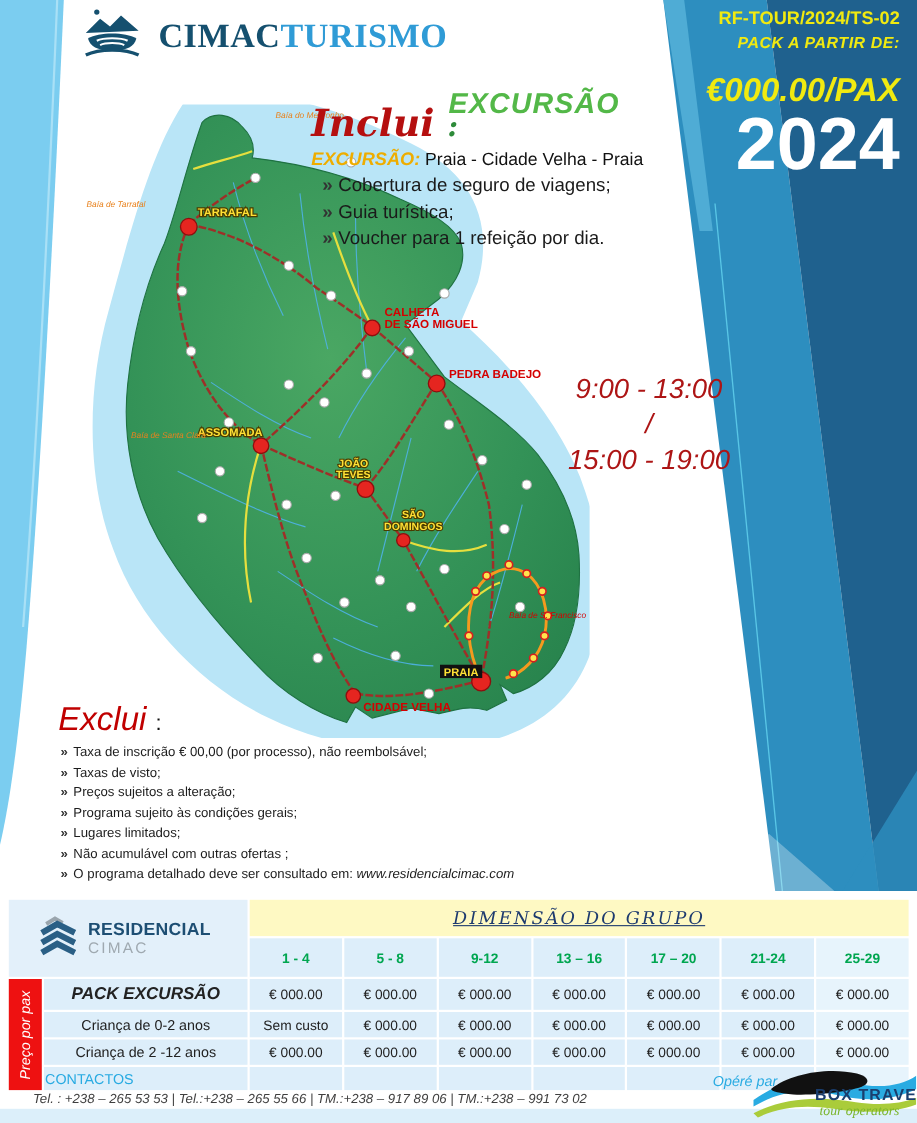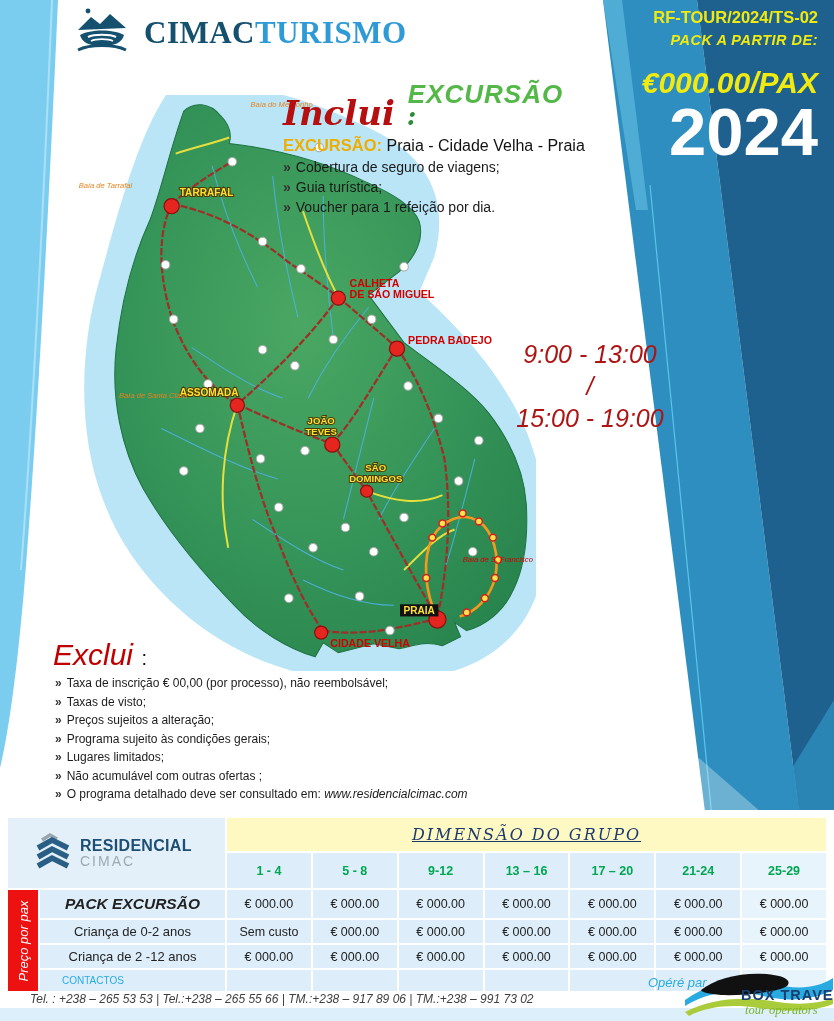--- a/index.html
+++ b/index.html
@@ -25,22 +25,22 @@
 
   
   .title{left:398px;top:55px;width:175px;text-align:center;color:#53b848;font-size:26px;
          font-weight:bold;font-style:italic;letter-spacing:1px;margin-top:24px;}
 
   
   .inclui{left:283px;top:96px;width:345px;}
   .inclui-h{font-family:"DejaVu Serif",serif;font-style:italic;font-weight:bold;font-size:34px;color:#b50f0f;line-height:1.05;}
   .inclui-h .colon{color:#2e8b3a;font-size:26px;}
   .inclui-line{margin-top:4px;font-size:16px;color:#111;}
-  .inclui-line .lbl{color:#eead00;font-weight:bold;font-size:16.5px;}
-  .inclui ul{list-style:none;margin:3px 0 0 0;padding:0;font-size:14px;color:#1a1a1a;}
+  .inclui-line .lbl{color:#eead00;font-weight:bold;font-style:italic;font-size:16.5px;}
+  .inclui ul{list-style:none;margin:3px 0 0 10px;padding:0;font-size:17px;color:#1a1a1a;}
   .inclui li{margin-top:4px;}
   .bullet{color:#333;font-weight:bold;margin-right:5px;}
 
   
   .schedule{left:492px;top:306px;width:196px;text-align:center;color:#ad1515;
             font-size:25px;font-style:italic;font-weight:500;line-height:1.28;margin-top:32px;}
 
   
   .exclui{left:14px;top:640px;width:540px;margin-left:39px;}
   .exclui-h{font-style:italic;font-size:30px;color:#c00000;font-weight:500;line-height:1;}
@@ -57,21 +57,21 @@
   .cell.light{background:#e7f4fc;}
   .logo-cell{grid-column:1/3;grid-row:1/3;background:#e3f0fa;display:flex;align-items:center;justify-content:flex-start;padding-left:26px;gap:6px;}
   .grp-hdr{grid-column:3/10;grid-row:1;background:#fef9c3;font-family:"DejaVu Serif",serif;font-style:italic;
            font-variant:small-caps;letter-spacing:2px;font-size:16px;color:#1d3a6e;text-decoration:underline;}
   .col-hdr{font-weight:bold;color:#00a650;font-size:12.5px;}
   .red-band{grid-column:1;grid-row:3/7;background:#ee1111;position:relative;overflow:visible;}
   .red-band span{position:absolute;left:50%;top:50%;transform:translate(-50%,-50%) rotate(-90deg);
                  white-space:nowrap;color:#fff;font-style:italic;font-size:13px;}
   .row-lbl{font-size:13px;}
   .row-lbl.pack{font-weight:bold;font-style:italic;font-size:15.5px;}
-  .contacts-cell{justify-content:flex-start;padding-left:22px;color:#29abe2;font-size:10px;}
+  .contacts-cell{justify-content:flex-start;padding-left:1px;color:#29abe2;font-size:13px;}
   .resid-txt{line-height:1;}
   .resid-txt .l1{font-weight:bold;font-size:16px;color:#1d4e73;letter-spacing:.3px;}
   .resid-txt .l2{font-size:14px;color:#9fa9b0;letter-spacing:2px;}
 
   .opere{left:648px;top:975px;color:#29abe2;font-style:italic;font-size:13px;}
   .phones{left:30px;top:992px;width:720px;font-style:italic;font-size:12px;color:#3f3f3f;white-space:nowrap;}
   .bottom-strip{left:0;top:1008px;width:834px;height:13px;background:#dceffa;}
   .table-backing{left:0;top:810px;width:834px;height:211px;background:#ffffff;}
 
   .boxtravel{left:683px;top:962px;}

